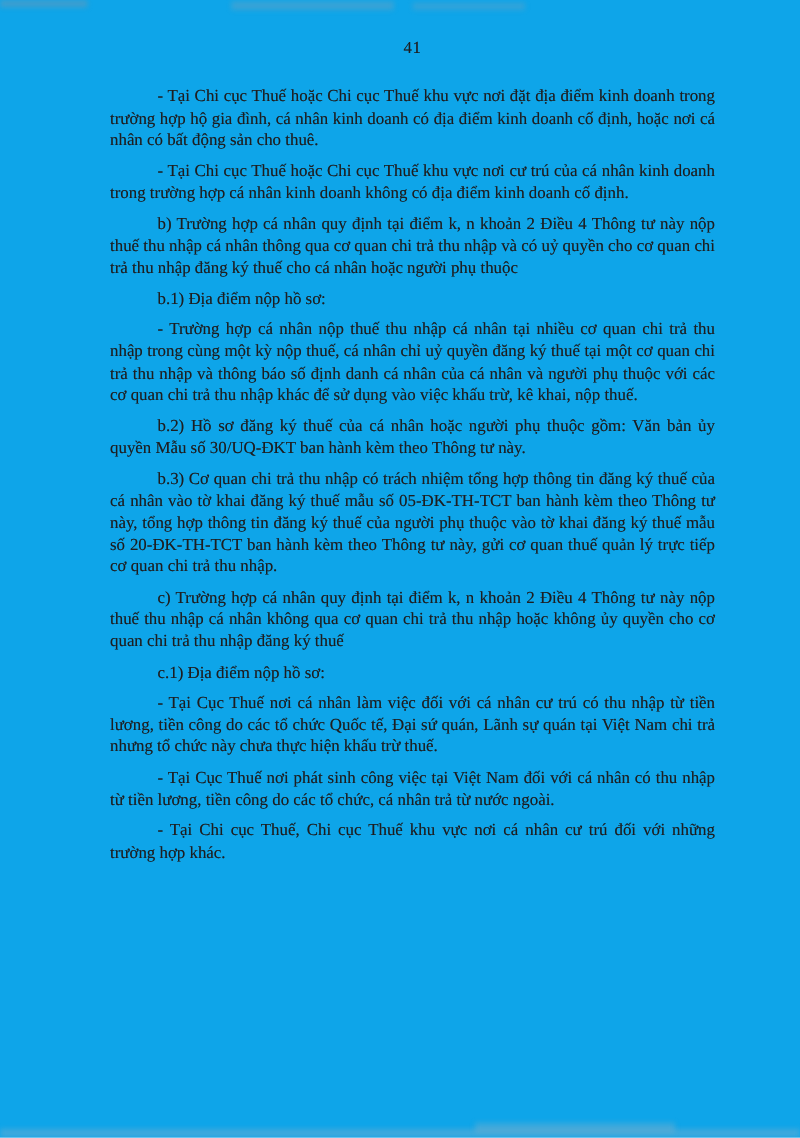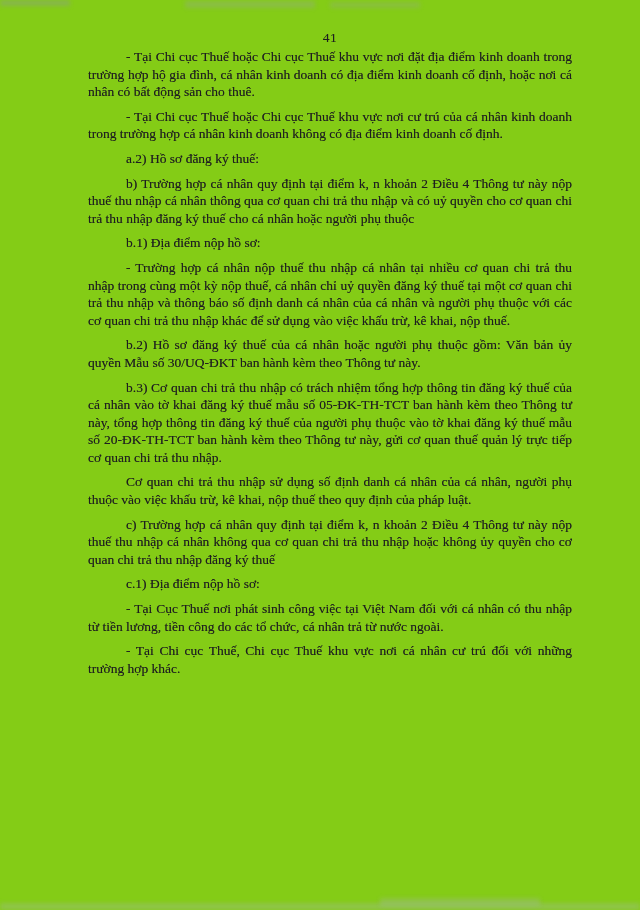--- a/index.html
+++ b/index.html
@@ -2,21 +2,21 @@
 <html><head>
 <meta charset="utf-8">
 <style>
   html, body { margin: 0; padding: 0; }
   body { background: #ffffff; }
 
   .page {
     position: relative;
     width: 640px;
     height: 910px;
-    background: #84cc16;
+    background: #0ea5e9;
     overflow: hidden;
     font-family: "Liberation Serif", "DejaVu Serif", serif;
     color: #1e1e20;
   }
 
   
   .artifact {
     position: absolute;
     pointer-events: none;
     filter: blur(2px);
@@ -33,21 +33,21 @@
     left: 88px;
     width: 484px;
     text-align: center;
     font-size: 13.5px;
     letter-spacing: 0.5px;
     text-shadow: 0 0 0.4px rgba(30,30,32,0.55);
   }
 
   .body-text {
     position: absolute;
-    top: 48px;
+    top: 68px;
     left: 88px;
     width: 484px;
     font-size: 13.5px;
     line-height: 17.6px;
     text-align: justify;
     text-shadow: 0 0 0.4px rgba(30,30,32,0.55);
   }
 
   .para {
     margin: 0 0 7px 0;
@@ -63,26 +63,25 @@
   <div class="artifact a2"></div>
   <div class="artifact a3"></div>
   <div class="artifact a4"></div>
   <div class="artifact a5"></div>
 
   <div class="page-number">41</div>
 
   <div class="body-text">
     <p class="para">- Tại Chi cục Thuế hoặc Chi cục Thuế khu vực nơi đặt địa điểm kinh doanh trong trường hợp hộ gia đình, cá nhân kinh doanh có địa điểm kinh doanh cố định, hoặc nơi cá nhân có bất động sản cho thuê.</p>
     <p class="para">- Tại Chi cục Thuế hoặc Chi cục Thuế khu vực nơi cư trú của cá nhân kinh doanh trong trường hợp cá nhân kinh doanh không có địa điểm kinh doanh cố định.</p>
-    <p class="para">a.2) Hồ sơ đăng ký thuế:</p>
     <p class="para">b) Trường hợp cá nhân quy định tại điểm k, n khoản 2 Điều 4 Thông tư này nộp thuế thu nhập cá nhân thông qua cơ quan chi trả thu nhập và có uỷ quyền cho cơ quan chi trả thu nhập đăng ký thuế cho cá nhân hoặc người phụ thuộc</p>
     <p class="para">b.1) Địa điểm nộp hồ sơ:</p>
     <p class="para">- Trường hợp cá nhân nộp thuế thu nhập cá nhân tại nhiều cơ quan chi trả thu nhập trong cùng một kỳ nộp thuế, cá nhân chỉ uỷ quyền đăng ký thuế tại một cơ quan chi trả thu nhập và thông báo số định danh cá nhân của cá nhân và người phụ thuộc với các cơ quan chi trả thu nhập khác để sử dụng vào việc khấu trừ, kê khai, nộp thuế.</p>
     <p class="para">b.2) Hồ sơ đăng ký thuế của cá nhân hoặc người phụ thuộc gồm: Văn bản ủy quyền Mẫu số 30/UQ-ĐKT ban hành kèm theo Thông tư này.</p>
     <p class="para">b.3) Cơ quan chi trả thu nhập có trách nhiệm tổng hợp thông tin đăng ký thuế của cá nhân vào tờ khai đăng ký thuế mẫu số 05-ĐK-TH-TCT ban hành kèm theo Thông tư này, tổng hợp thông tin đăng ký thuế của người phụ thuộc vào tờ khai đăng ký thuế mẫu số 20-ĐK-TH-TCT ban hành kèm theo Thông tư này, gửi cơ quan thuế quản lý trực tiếp cơ quan chi trả thu nhập.</p>
-    <p class="para">Cơ quan chi trả thu nhập sử dụng số định danh cá nhân của cá nhân, người phụ thuộc vào việc khấu trừ, kê khai, nộp thuế theo quy định của pháp luật.</p>
     <p class="para">c) Trường hợp cá nhân quy định tại điểm k, n khoản 2 Điều 4 Thông tư này nộp thuế thu nhập cá nhân không qua cơ quan chi trả thu nhập hoặc không ủy quyền cho cơ quan chi trả thu nhập đăng ký thuế</p>
     <p class="para">c.1) Địa điểm nộp hồ sơ:</p>
+    <p class="para">- Tại Cục Thuế nơi cá nhân làm việc đối với cá nhân cư trú có thu nhập từ tiền lương, tiền công do các tổ chức Quốc tế, Đại sứ quán, Lãnh sự quán tại Việt Nam chi trả nhưng tổ chức này chưa thực hiện khấu trừ thuế.</p>
     <p class="para">- Tại Cục Thuế nơi phát sinh công việc tại Việt Nam đối với cá nhân có thu nhập từ tiền lương, tiền công do các tổ chức, cá nhân trả từ nước ngoài.</p>
     <p class="para">- Tại Chi cục Thuế, Chi cục Thuế khu vực nơi cá nhân cư trú đối với những trường hợp khác.</p>
   </div>
 
 </div>
 
 </body></html>

